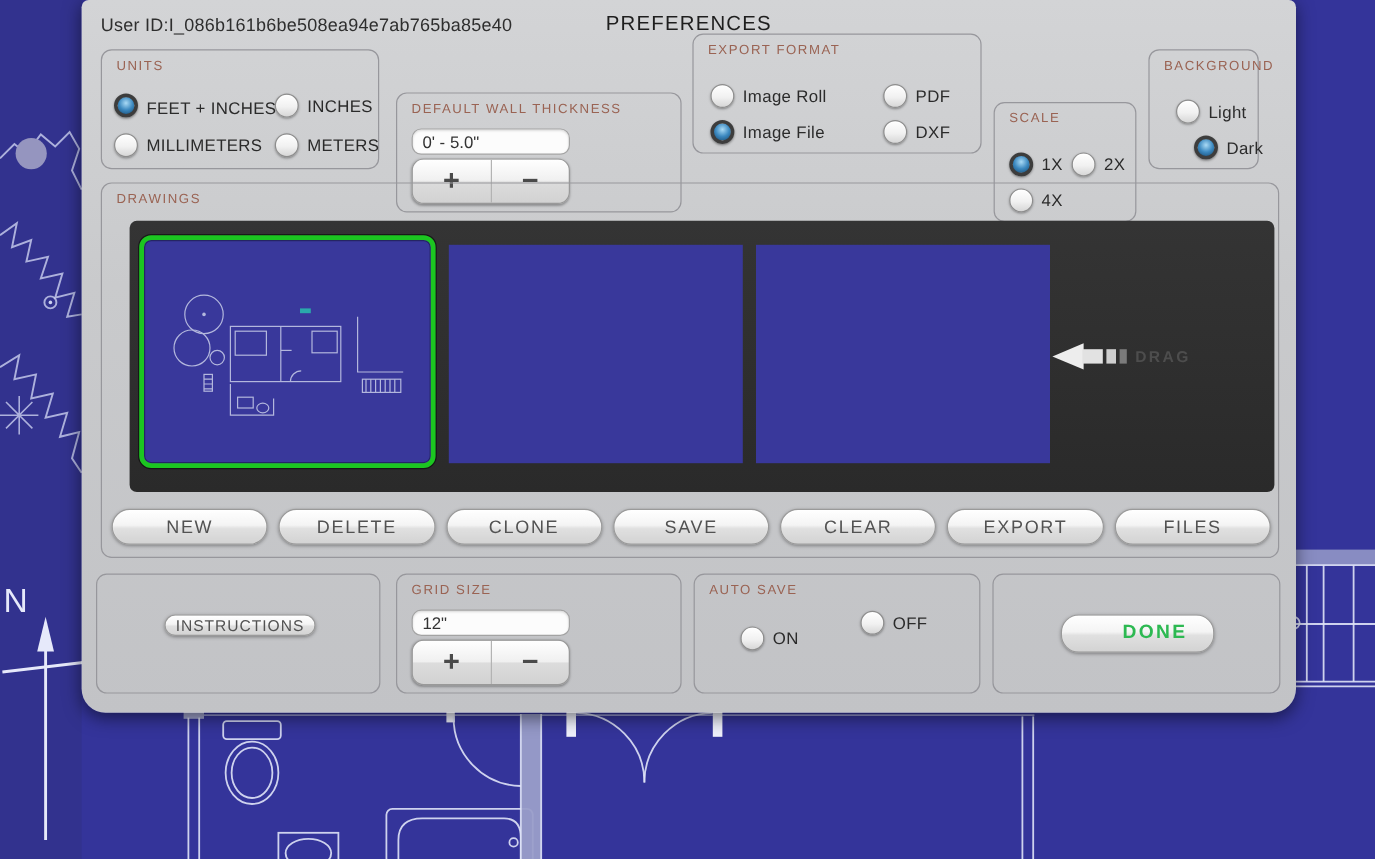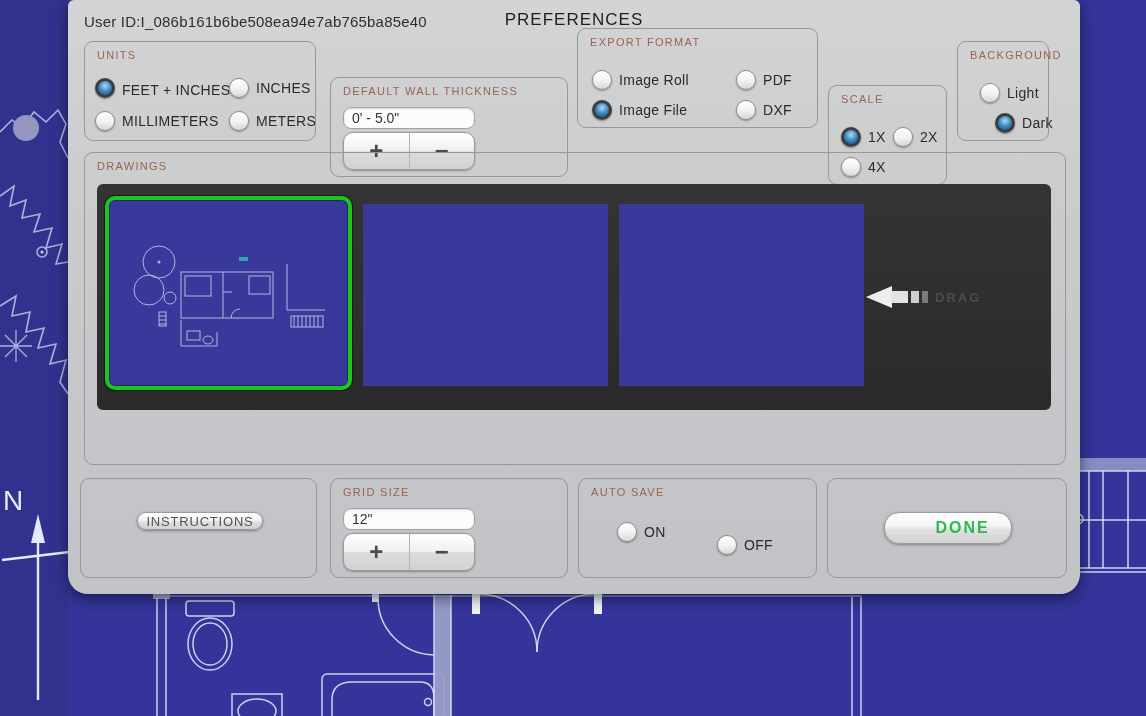--- a/index.html
+++ b/index.html
@@ -55,21 +55,21 @@
   .gbtn {
     background:linear-gradient(180deg,#ffffff 0%, #f4f4f4 45%, #e0e0e0 55%, #d3d3d3 100%);
     border:1px solid #9a9a9a; border-radius:15px;
     display:flex; align-items:center; justify-content:center;
     font-size:15px; color:#525252; letter-spacing:1.4px;
     box-shadow:0 1px 3px rgba(0,0,0,.35), inset 0 1px 1px rgba(255,255,255,.9);
     cursor:default;
   }
 
   
-  .strip { position:absolute; left:12px; top:31px; width:954px; height:226px;
+  .strip { position:absolute; left:23px; top:31px; width:954px; height:226px;
            background:linear-gradient(180deg,#343434,#2a2a2a); border-radius:6px; }
   .thumb { position:absolute; background:#39389b; }
   .thumb.sel { border:4px solid #1cc621; border-radius:10px;
                box-shadow:0 0 0 1px rgba(0,0,0,.5), inset 0 0 0 1px rgba(0,0,0,.35); }
   .dragwrap { position:absolute; display:flex; align-items:center; gap:4px; }
   .draglabel { font-size:13px; color:#4d4d4d; letter-spacing:2px; font-weight:bold; }
 
   .actions { position:absolute; left:25px; top:424px; width:966px; height:30px; display:flex; gap:9px; }
   .actions .gbtn { flex:1; }
 
@@ -258,41 +258,50 @@
             <polygon points="1,13 27,2 27,24" fill="#ededed"></polygon>
             <rect x="26" y="7" width="17" height="12" fill="#e2e2e2"></rect>
             <rect x="46" y="7" width="8" height="12" fill="#cfcfcf"></rect>
             <rect x="57" y="7" width="6" height="12" fill="#8f8f8f" opacity="0.8"></rect>
           </svg>
           <span class="draglabel">DRAG</span>
         </div>
       </div>
     </div>
 
+    <div class="actions">
+      <div class="gbtn">NEW</div>
+      <div class="gbtn">DELETE</div>
+      <div class="gbtn">CLONE</div>
+      <div class="gbtn">SAVE</div>
+      <div class="gbtn">CLEAR</div>
+      <div class="gbtn">EXPORT</div>
+      <div class="gbtn">FILES</div>
+    </div>
 
     <div class="panel" style="left:12px; top:478px; width:237px; height:100px;">
       <div class="gbtn instr-btn">INSTRUCTIONS</div>
     </div>
 
     <div class="panel" style="left:262px; top:478px; width:238px; height:100px;">
       <div class="plabel">GRID SIZE</div>
       <div class="valbox" style="left:12px; top:29px; width:132px; height:22px;">12"</div>
       <div class="stepper" style="left:12px; top:54px; width:132px; height:38px;">
         <div class="step">+</div>
         <div class="step">−</div>
       </div>
     </div>
 
     <div class="panel" style="left:510px; top:478px; width:239px; height:100px;">
       <div class="plabel">AUTO SAVE</div>
       <div class="opt" style="left:38px; top:43px;">
         <span class="radio"></span>
         <span class="olabel">ON</span>
       </div>
-      <div class="opt" style="left:138px; top:56px;">
+      <div class="opt" style="left:138px; top:30px;">
         <span class="radio"></span>
         <span class="olabel">OFF</span>
       </div>
     </div>
 
     <div class="panel" style="left:759px; top:478px; width:240px; height:100px;">
       <div class="gbtn done-btn">DONE</div>
     </div>
 
   </div>

